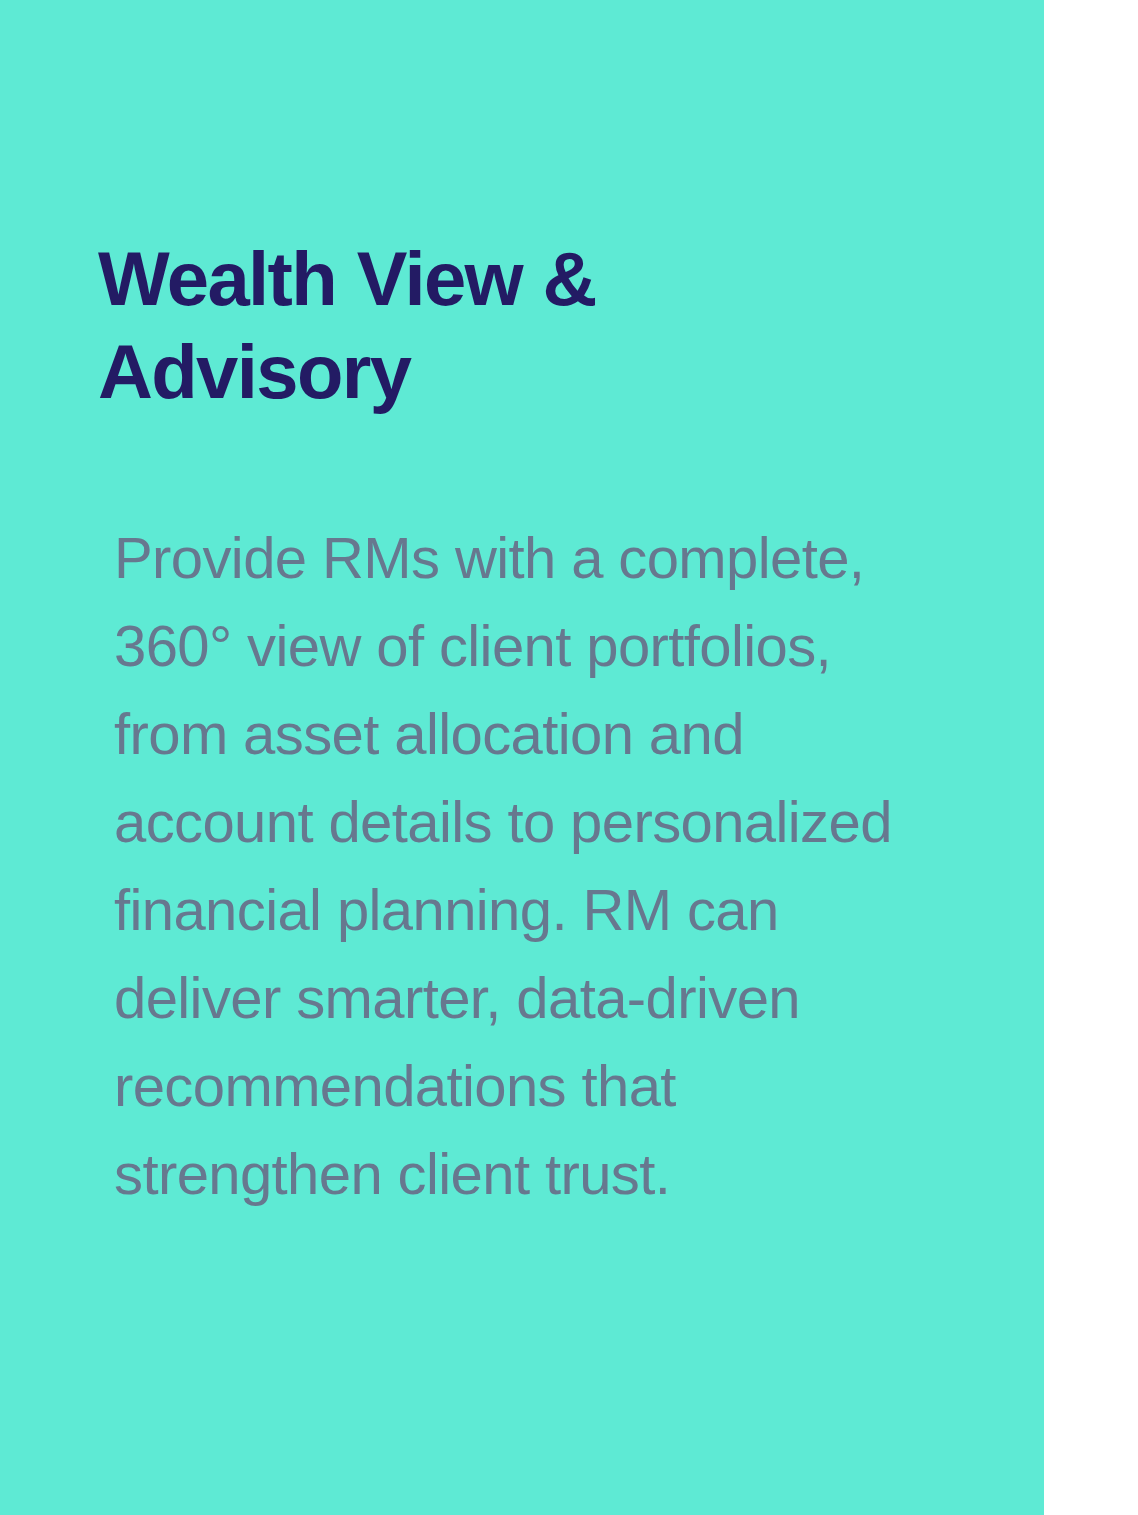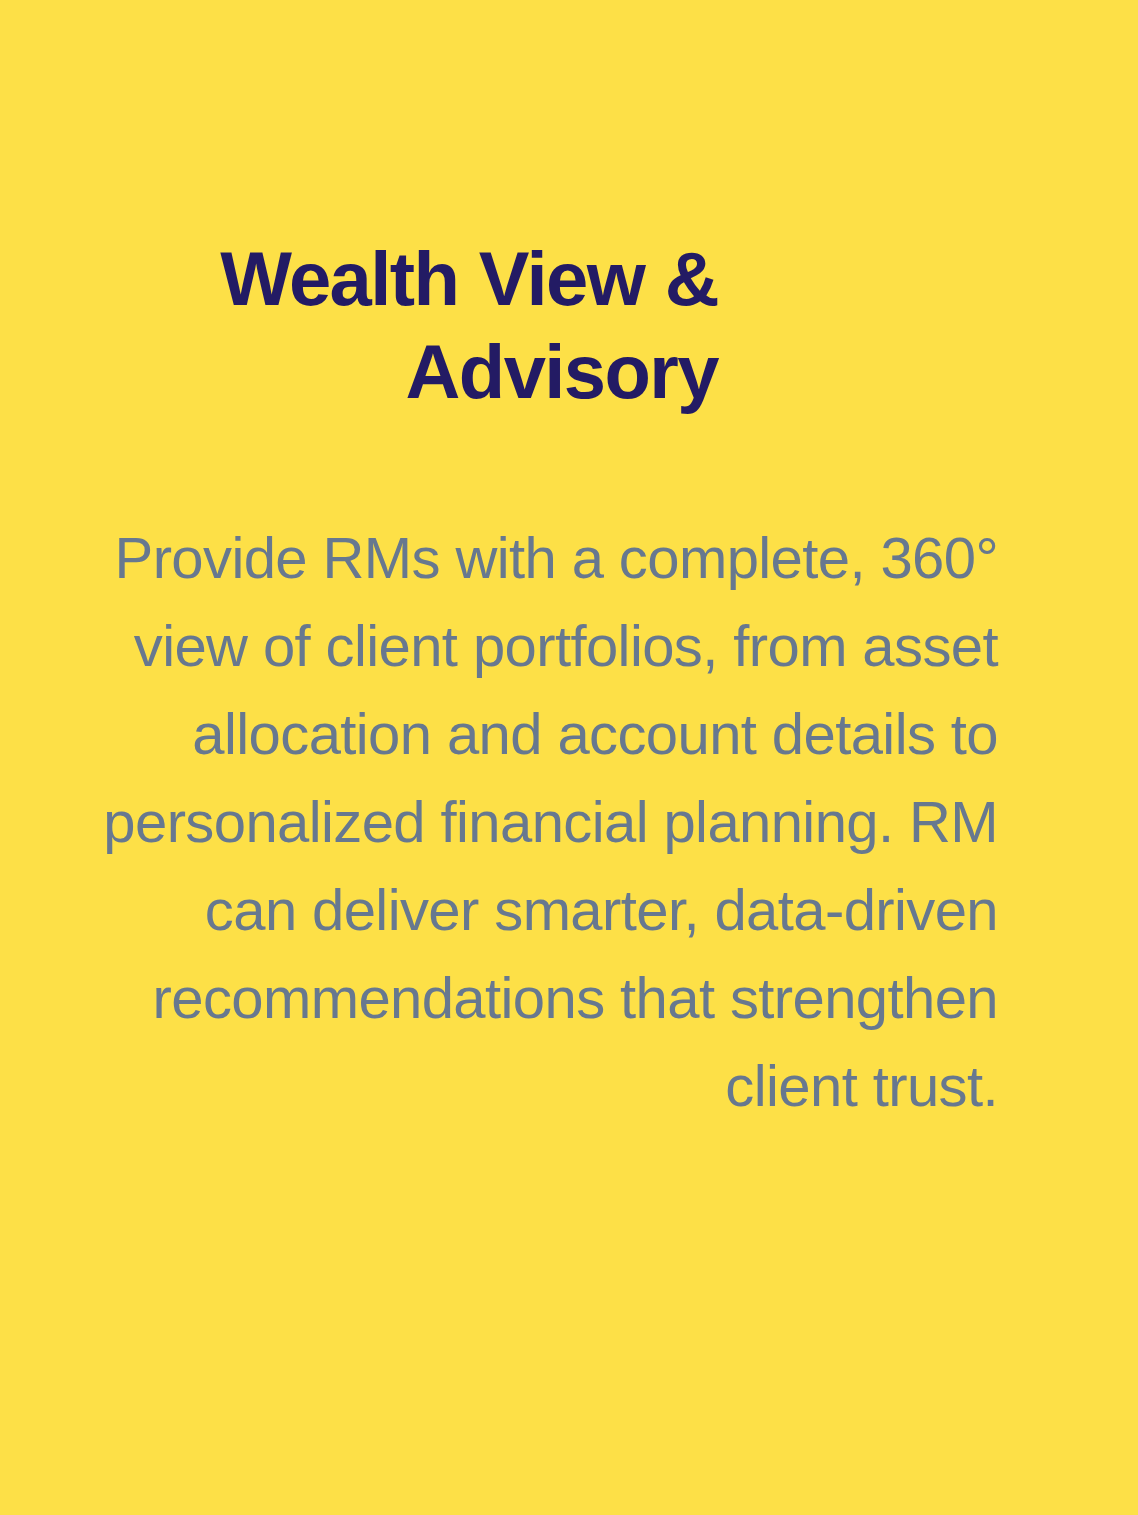--- a/index.html
+++ b/index.html
@@ -13,43 +13,42 @@
     background: #ffffff;
     font-family: "Liberation Sans", "DejaVu Sans", sans-serif;
     overflow: hidden;
     position: relative;
   }
 
   .feature-card {
     position: absolute;
     left: 0;
     top: 0;
-    width: 1138px;
+    width: 1044px;
     height: 1515px;
-    background: #fde047;
+    background: #5eead4;
     box-sizing: border-box;
     padding: 232px 100px 0 98px;
-    text-align: right;
   }
 
   .card-title {
     margin: 0;
     padding: 0;
     max-width: 620px;
     font-family: "Liberation Sans", "DejaVu Sans", sans-serif;
     font-size: 76px;
     font-weight: 700;
     line-height: 93px;
     letter-spacing: -1.6px;
     color: #231B64;
     word-spacing: 1px;
   }
 
   .card-body {
-    margin: 0;
+    margin: 16px;
     padding: 0;
     margin-top: 96px;
     max-width: 900px;
     font-family: "Liberation Sans", "DejaVu Sans", sans-serif;
     font-size: 58px;
     font-weight: 400;
     line-height: 88px;
     letter-spacing: -0.6px;
     color: #67788F;
   }

